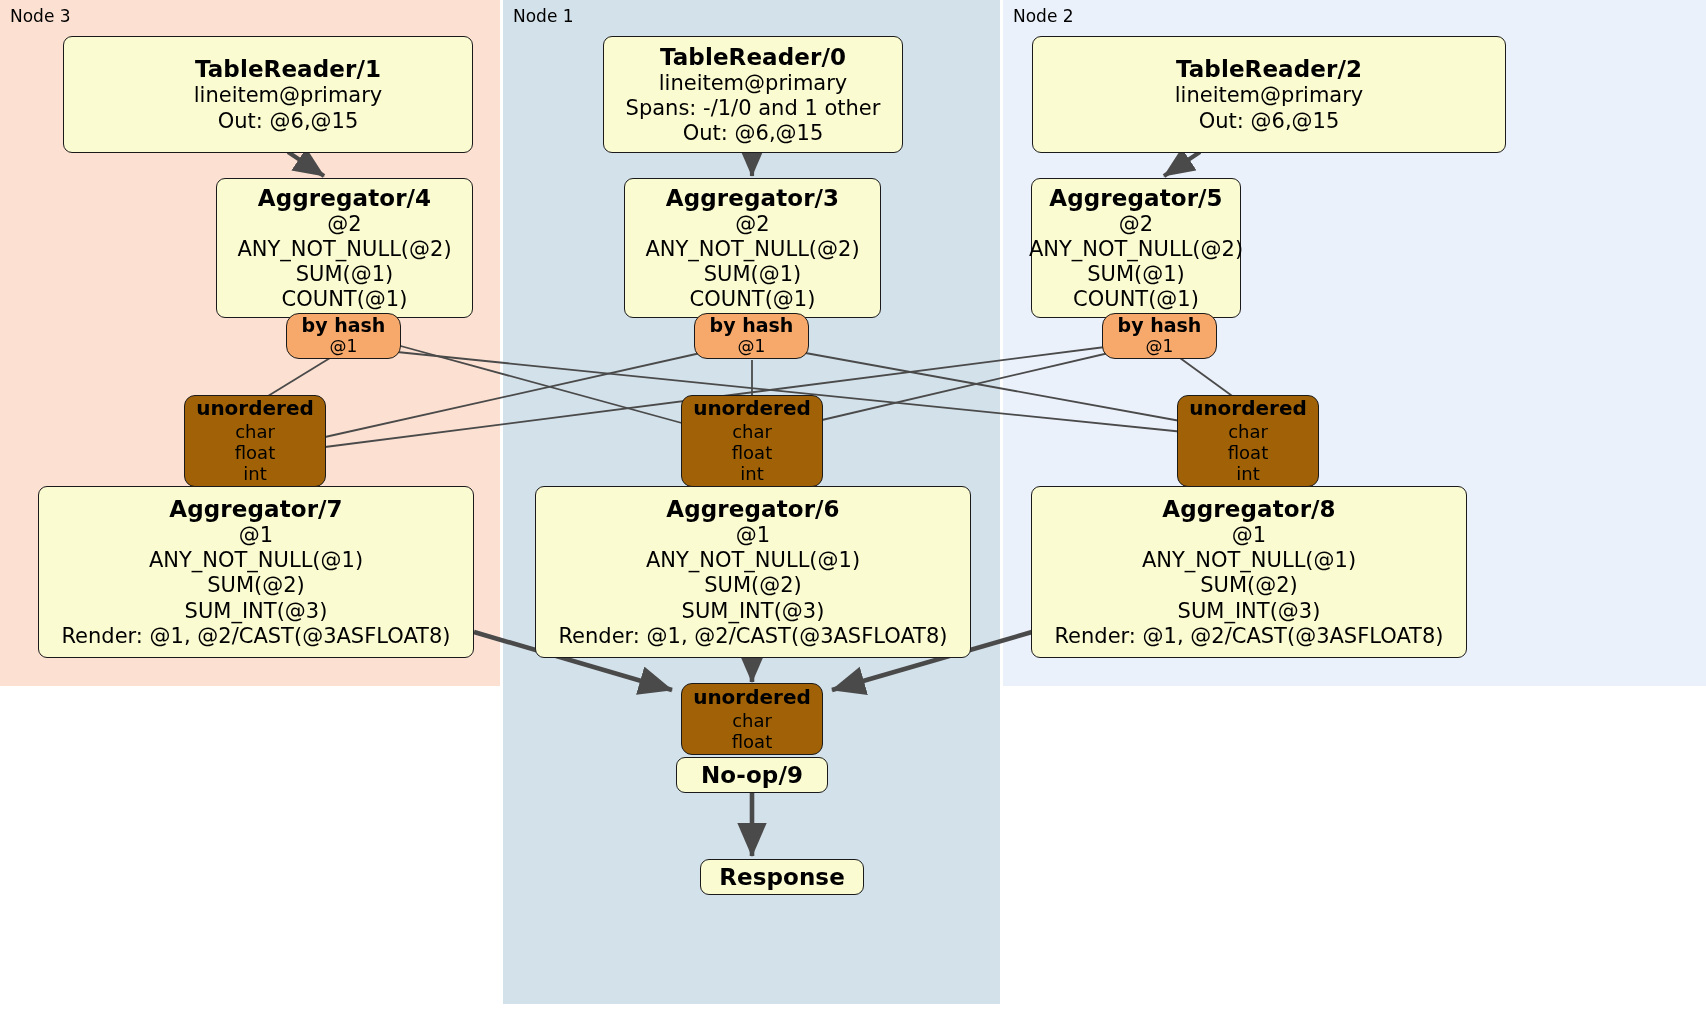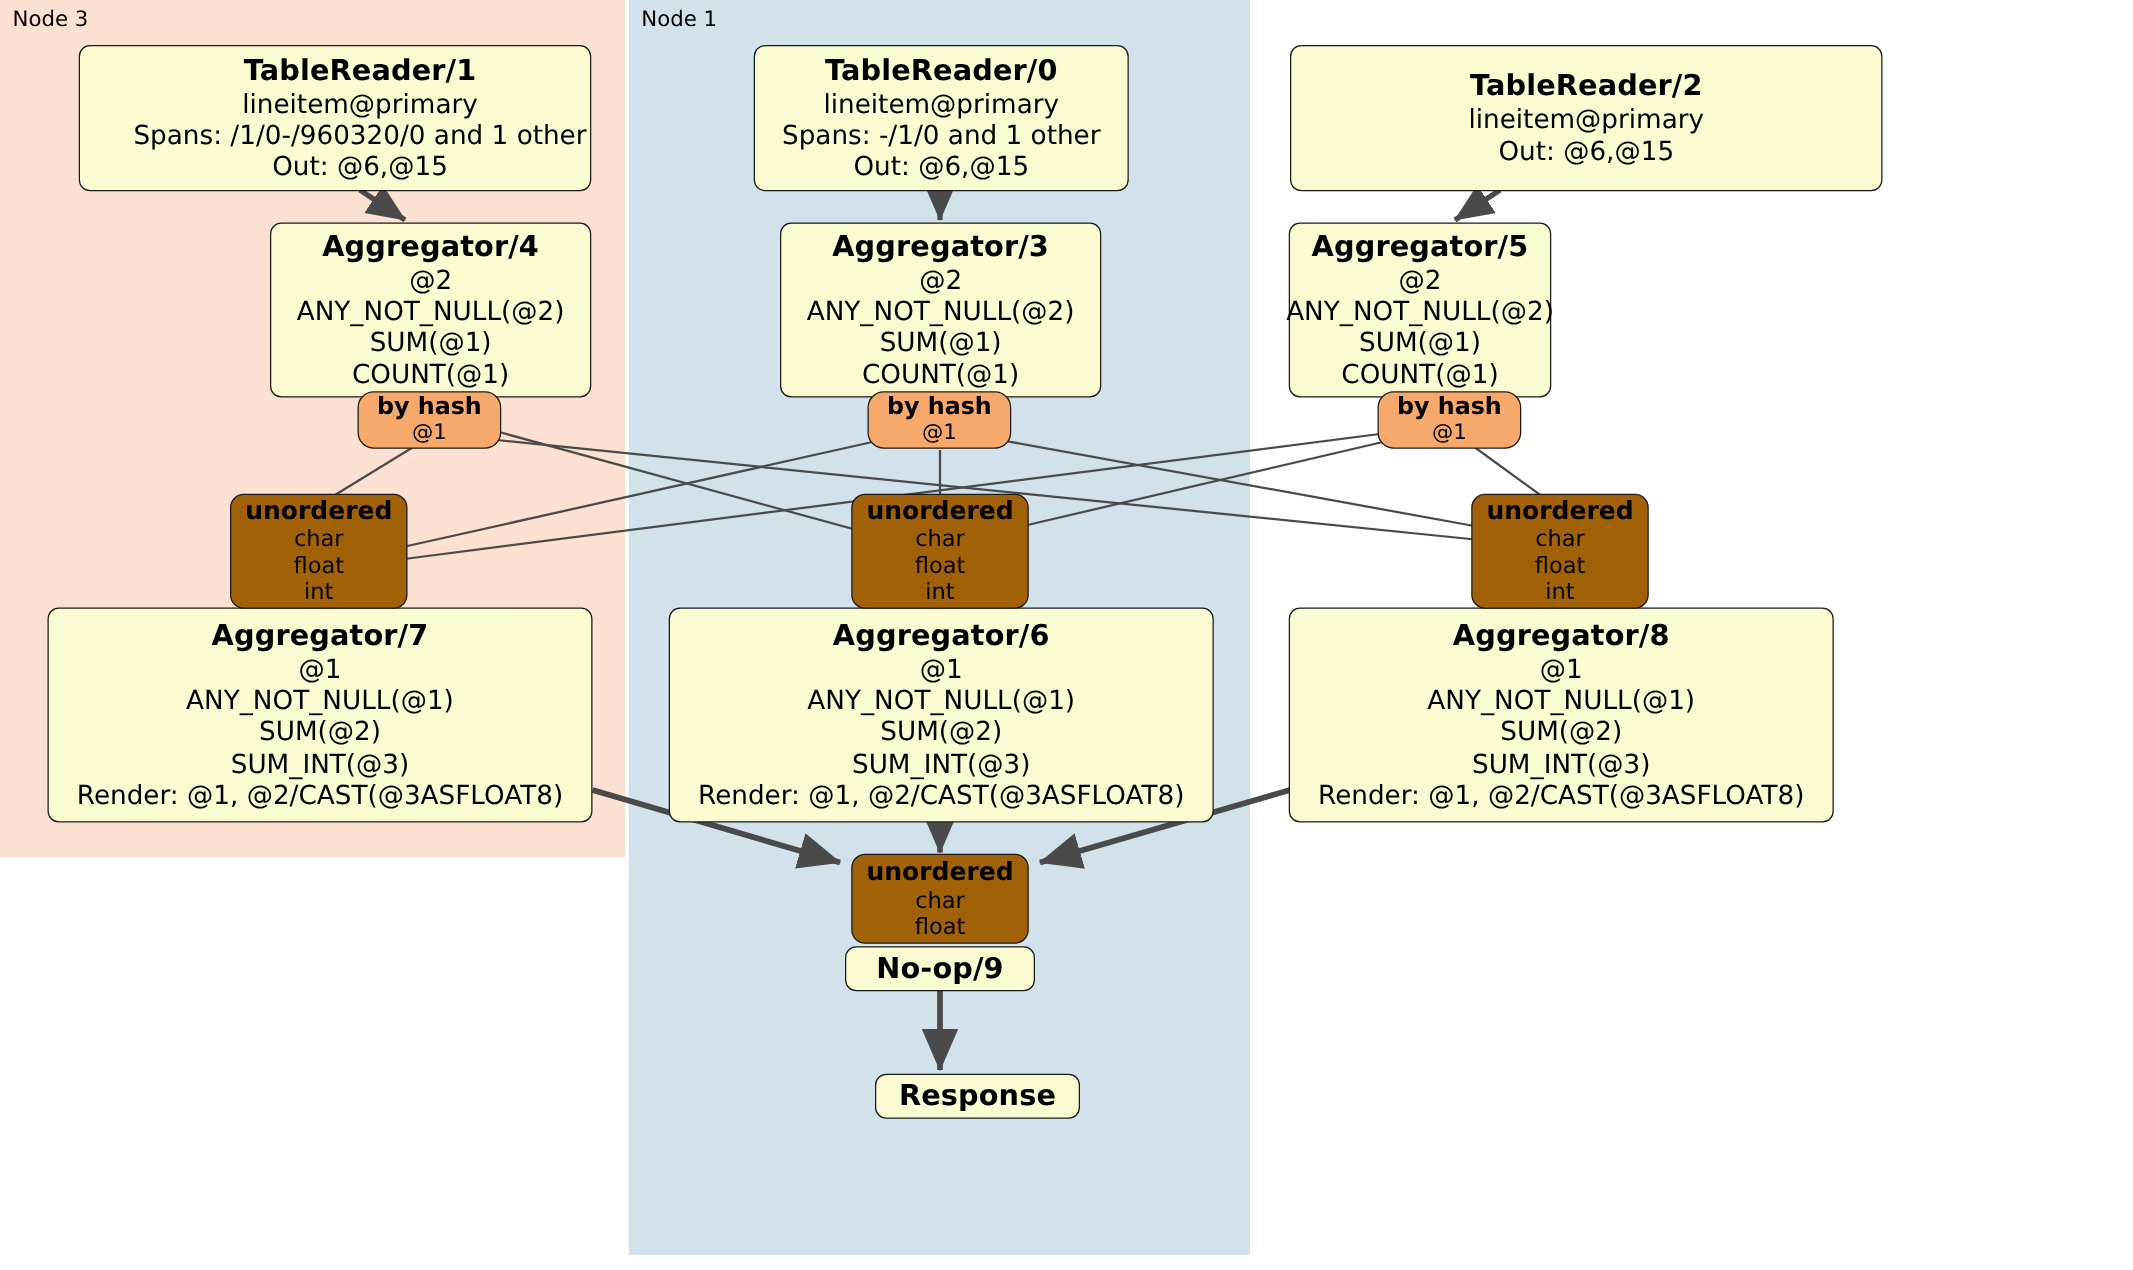--- a/index.html
+++ b/index.html
@@ -119,20 +119,23 @@
 </head>
 <body>
 
 <div id="stage">
 
   <div class="panel" style="left:0px; top:0px; width:500px; height:686px; background:#fce1d2;">
     <span class="panel-label">Node 3</span>
   </div>
   <div class="panel" style="left:503px; top:0px; width:497px; height:1004px; background:#d3e1ea;">
     <span class="panel-label">Node 1</span>
+  </div>
+  <div class="panel" style="left:1003px; top:0px; width:703px; height:686px; background:#ebf1fb;">
+    <span class="panel-label">Node 2</span>
   </div>
 
   <svg id="edges" viewBox="0 0 1706 1016" xmlns="http://www.w3.org/2000/svg">
     <defs>
       <marker id="ah" markerWidth="9" markerHeight="9" refX="7.2" refY="3.2" orient="auto" markerUnits="strokeWidth">
         <path d="M0,0 L7.4,3.2 L0,6.4 z" fill="#4a4a4a"></path>
       </marker>
       <marker id="ah-thin" markerWidth="9" markerHeight="9" refX="7.2" refY="3.2" orient="auto" markerUnits="strokeWidth">
         <path d="M0,0 L7.4,3.2 L0,6.4 z" fill="#4a4a4a"></path>
       </marker>
@@ -157,21 +160,20 @@
     <path d="M474,632 L672,690" stroke="#4a4a4a" stroke-width="4.6" fill="none" marker-end="url(#ah)"></path>
     <path d="M752,650 L752,682" stroke="#4a4a4a" stroke-width="4.6" fill="none" marker-end="url(#ah)"></path>
     <path d="M1032,632 L832,690" stroke="#4a4a4a" stroke-width="4.6" fill="none" marker-end="url(#ah)"></path>
 
     <path d="M752,792 L752,856" stroke="#4a4a4a" stroke-width="4.6" fill="none" marker-end="url(#ah)"></path>
   </svg>
 
   <div class="proc" style="left:63px; top:36px; width:410px; height:117px;padding-left:48px;">
     <div class="title">TableReader/1</div>
     <div class="line">lineitem@primary</div>
-    <div class="line">Spans: /1/0-/960320/0 and 1 other</div>
     <div class="line">Out: @6,@15</div>
   </div>
 
   <div class="proc" style="left:603px; top:36px; width:300px; height:117px;">
     <div class="title">TableReader/0</div>
     <div class="line">lineitem@primary</div>
     <div class="line">Spans: -/1/0 and 1 other</div>
     <div class="line">Out: @6,@15</div>
   </div>
 

